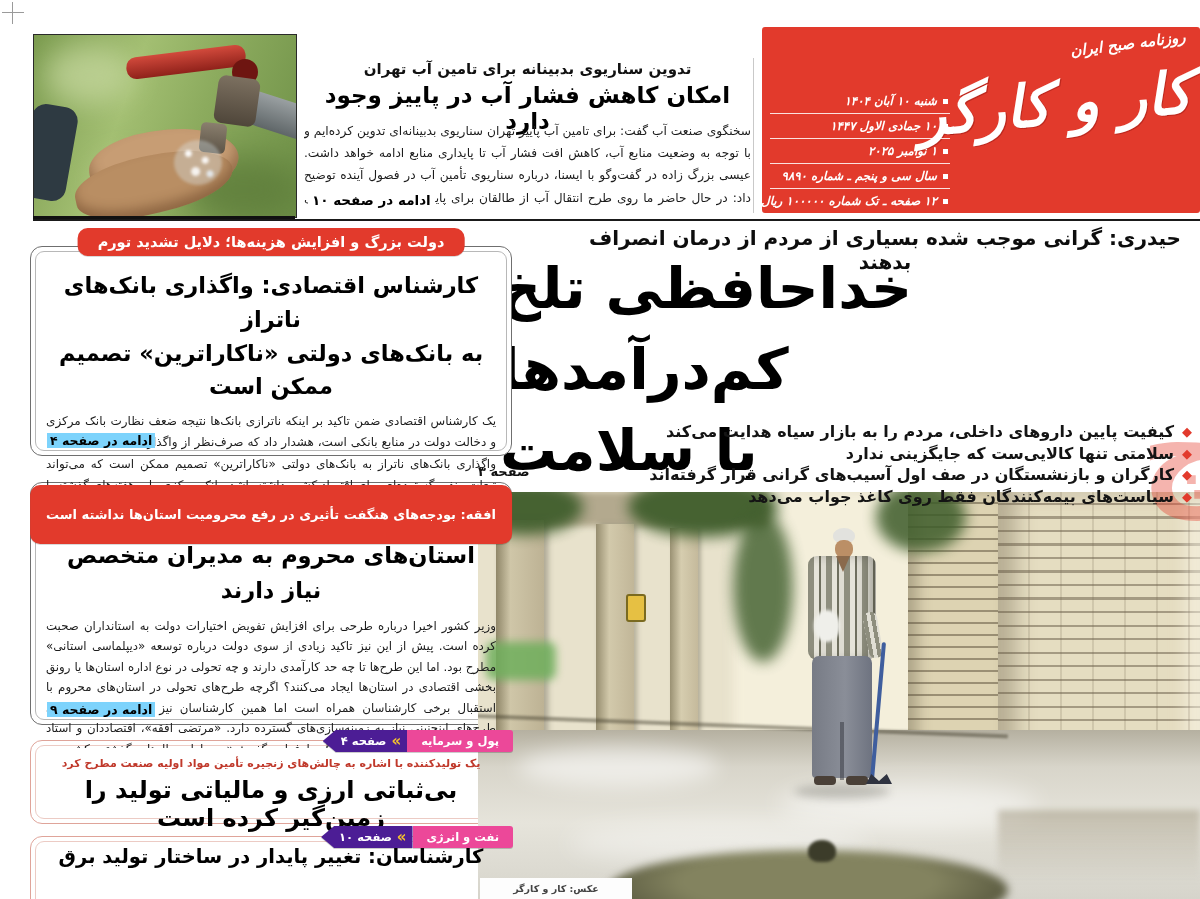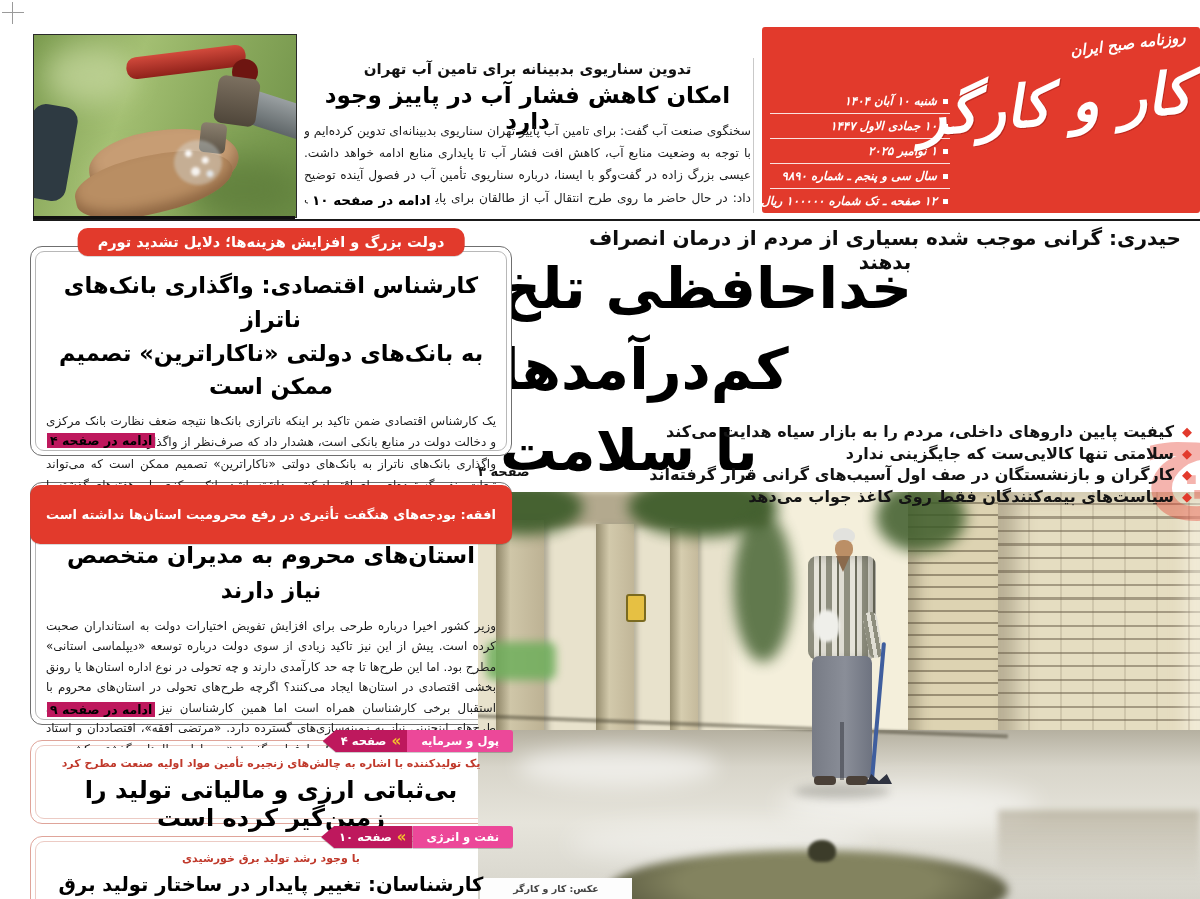--- a/index.html
+++ b/index.html
@@ -67,34 +67,34 @@
 
   
   .abox{position:absolute;left:30px;width:480px;border:1.5px solid #6f6f6f;border-radius:12px;background:#fff;}
   .abox .inner{position:absolute;inset:4px;border:1px solid #b8b8b8;border-radius:9px;}
   .abox.pink{border-color:#dfa49a;}
   .abox.pink .inner{border-color:#eccbc4;}
   .kicker-tab{position:absolute;left:50%;transform:translateX(-50%);background:#e23a2c;color:#fff;
               border-radius:10px;font-weight:bold;white-space:nowrap;z-index:3;box-shadow:0 1px 0 rgba(0,0,0,.15);}
   .a-headline{position:relative;text-align:center;font-weight:bold;color:#000;z-index:2;}
   .a-body{position:relative;text-align:justify;color:#1c1c1c;overflow:hidden;z-index:2;}
-  .a-cont{position:absolute;left:16px;bottom:7px;font-size:12.5px;font-weight:bold;background:#be185d;padding:0 3px;z-index:3;}
+  .a-cont{position:absolute;left:16px;bottom:7px;font-size:12.5px;font-weight:bold;background:#7dd3fc;padding:0 3px;z-index:3;}
 
   .box-bank{top:246px;height:208px;}
   .box-bank .kicker-tab{top:-19px;font-size:14.5px;padding:6px 20px;}
   .box-bank .a-headline{margin:22px 16px 0;font-size:22.5px;line-height:1.5;}
   .box-bank .a-body{margin:7px 15px 0;font-size:12px;line-height:1.78;height:92px;}
 
   .box-prov{top:482px;height:241px;}
   .box-prov .kicker-tab{top:-14px;font-size:13px;padding:22px 16px;margin-top:16px;}
   .box-prov .a-headline{margin:20px 14px 0;font-size:22.5px;line-height:1.55;}
   .box-prov .a-body{margin:8px 15px 0;font-size:11.8px;line-height:1.74;height:132px;}
 
   .sec-badge{position:absolute;top:-11px;right:-2px;display:flex;direction:ltr;height:22px;z-index:4;filter:drop-shadow(0 1px 0 rgba(0,0,0,.2));}
-  .sb-black{display:flex;align-items:center;direction:ltr;background:#be185d;color:#fff;font-size:11.5px;font-weight:bold;
+  .sb-black{display:flex;align-items:center;direction:ltr;background:#4c1d95;color:#fff;font-size:11.5px;font-weight:bold;
             padding:0 6px 0 18px;clip-path:polygon(13px 0,100% 0,100% 100%,13px 100%,0 50%);white-space:nowrap;}
   .sb-chev{color:#f3c02e;font-size:15px;font-weight:bold;margin-left:5px;line-height:1;}
   .sb-red{display:flex;align-items:center;background:#ec4899;color:#fff;font-size:11.5px;font-weight:bold;
           padding:0 14px;border-radius:0 3px 3px 0;white-space:nowrap;}
 
   .box-money{top:740px;height:82px;}
   .box-money .m-kicker{position:relative;margin-top:16px;text-align:center;font-size:11px;color:#c0392b;font-weight:600;z-index:2;}
   .box-money .a-headline{margin:6px 12px 0;font-size:24px;}
 
   .box-energy{top:836px;height:92px;}
@@ -278,21 +278,20 @@
 
   <div class="abox pink box-energy">
     <div class="inner"></div>
     <div class="sec-badge">
       <div class="sb-black">
           <span>صفحه ۱۰</span>
           <span class="sb-chev">«</span>
         </div>
       <div class="sb-red">نفت و انرژی</div>
     </div>
-    <div class="m-kicker">با وجود رشد تولید برق خورشیدی</div>
     <div class="a-headline">
       <div>کارشناسان: تغییر پایدار در ساختار تولید برق</div>
 
     </div>
   </div>
 
   <div class="abs photo">
     <div class="abs p-bright"></div>
     <div class="abs p-soffit"></div>
     <div class="abs p-col1"></div>

